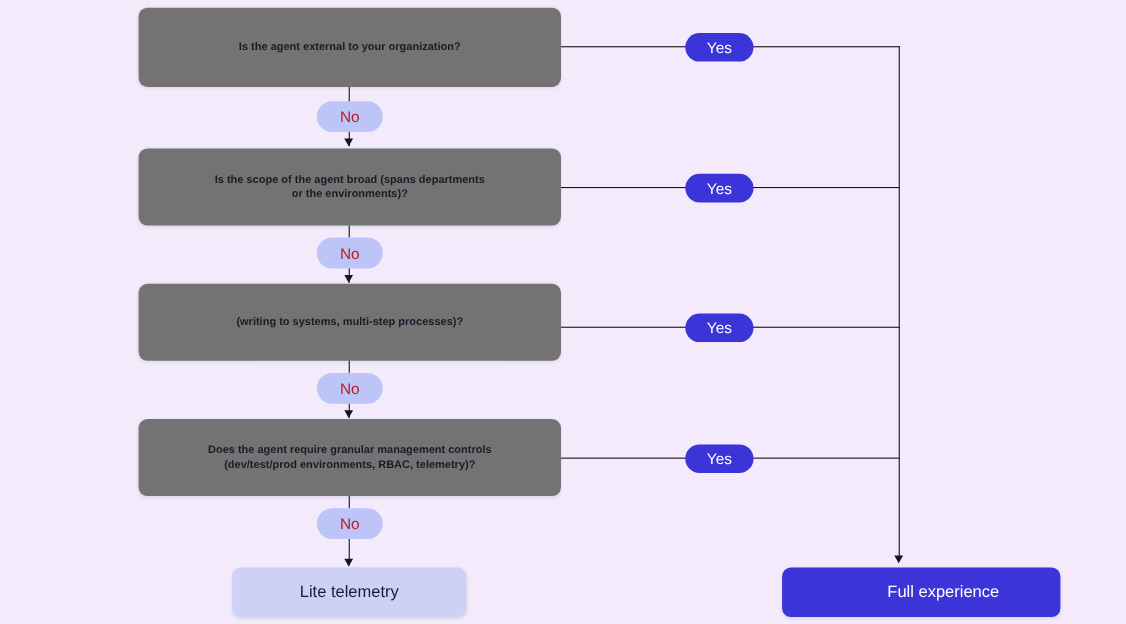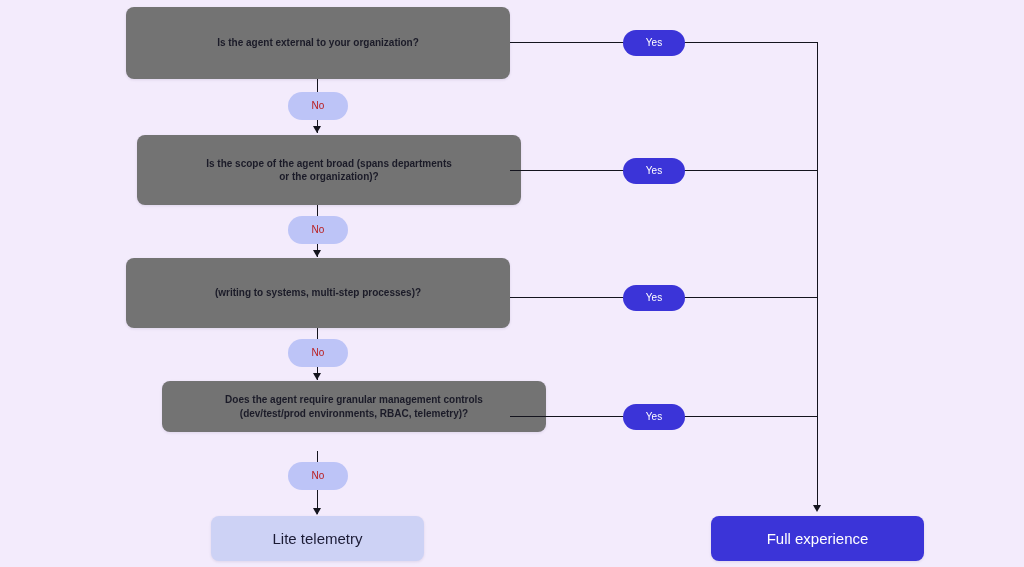--- a/index.html
+++ b/index.html
@@ -38,21 +38,21 @@
   }
   .decision span { display: block; }
 
   
   .pill {
     position: absolute;
     border-radius: 999px;
     display: flex;
     align-items: center;
     justify-content: center;
-    font-size: 10px;
+    font-size: 14px;
     line-height: 1;
   }
   .pill-no {
     background: #bdc4f7;
     color: #b91c1c;
     width: 60px;
     height: 28px;
   }
   .pill-yes {
     background: #3b34d8;
@@ -113,24 +113,24 @@
     <span>No</span>
   </div>
   <div class="line-v" style="left:317px; top:120px; height:13px;"></div>
   <div class="arrow-down" style="left:313px; top:126px;"></div>
 
   <div class="line-h" style="left:510px; top:42px; width:308px;"></div>
   <div class="pill pill-yes" style="left:623px; top:30px;">
     <span>Yes</span>
   </div>
 
-  <div class="decision" style="left:137px; top:135px; width:384px; height:70px;">
+  <div class="decision" style="left:126px; top:135px; width:384px; height:70px;">
     <div>
       <span>Is the scope of the agent broad (spans departments</span>
-      <span>or the organization)?</span>
+      <span>or the environments)?</span>
     </div>
   </div>
 
   <div class="line-v" style="left:317px; top:205px; height:11px;"></div>
   <div class="pill pill-no" style="left:288px; top:216px;">
     <span>No</span>
   </div>
   <div class="line-v" style="left:317px; top:244px; height:13px;"></div>
   <div class="arrow-down" style="left:313px; top:250px;"></div>
 
@@ -150,21 +150,21 @@
     <span>No</span>
   </div>
   <div class="line-v" style="left:317px; top:367px; height:13px;"></div>
   <div class="arrow-down" style="left:313px; top:373px;"></div>
 
   <div class="line-h" style="left:510px; top:297px; width:308px;"></div>
   <div class="pill pill-yes" style="left:623px; top:285px;">
     <span>Yes</span>
   </div>
 
-  <div class="decision" style="left:126px; top:381px; width:384px; height:51px;margin-left:36px;">
+  <div class="decision" style="left:126px; top:381px; width:384px; height:70px;">
     <div>
       <span>Does the agent require granular management controls</span>
       <span>(dev/test/prod environments, RBAC, telemetry)?</span>
     </div>
   </div>
 
   <div class="line-v" style="left:317px; top:451px; height:11px;"></div>
   <div class="pill pill-no" style="left:288px; top:462px;">
     <span>No</span>
   </div>
@@ -176,17 +176,17 @@
     <span>Yes</span>
   </div>
 
   <div class="line-v" style="left:817px; top:42px; height:468px;"></div>
   <div class="arrow-down" style="left:813px; top:505px;"></div>
 
   <div class="terminal terminal-lite" style="left:211px; top:516px; width:213px; height:45px;">
     <span>Lite telemetry</span>
   </div>
 
-  <div class="terminal terminal-full" style="left:711px; top:516px; width:213px; height:45px;">
+  <div class="terminal terminal-full" style="left:711px; top:516px; width:213px; height:45px;padding-left:40px;">
     <span>Full experience</span>
   </div>
 
 </div>
 
 </body></html>

